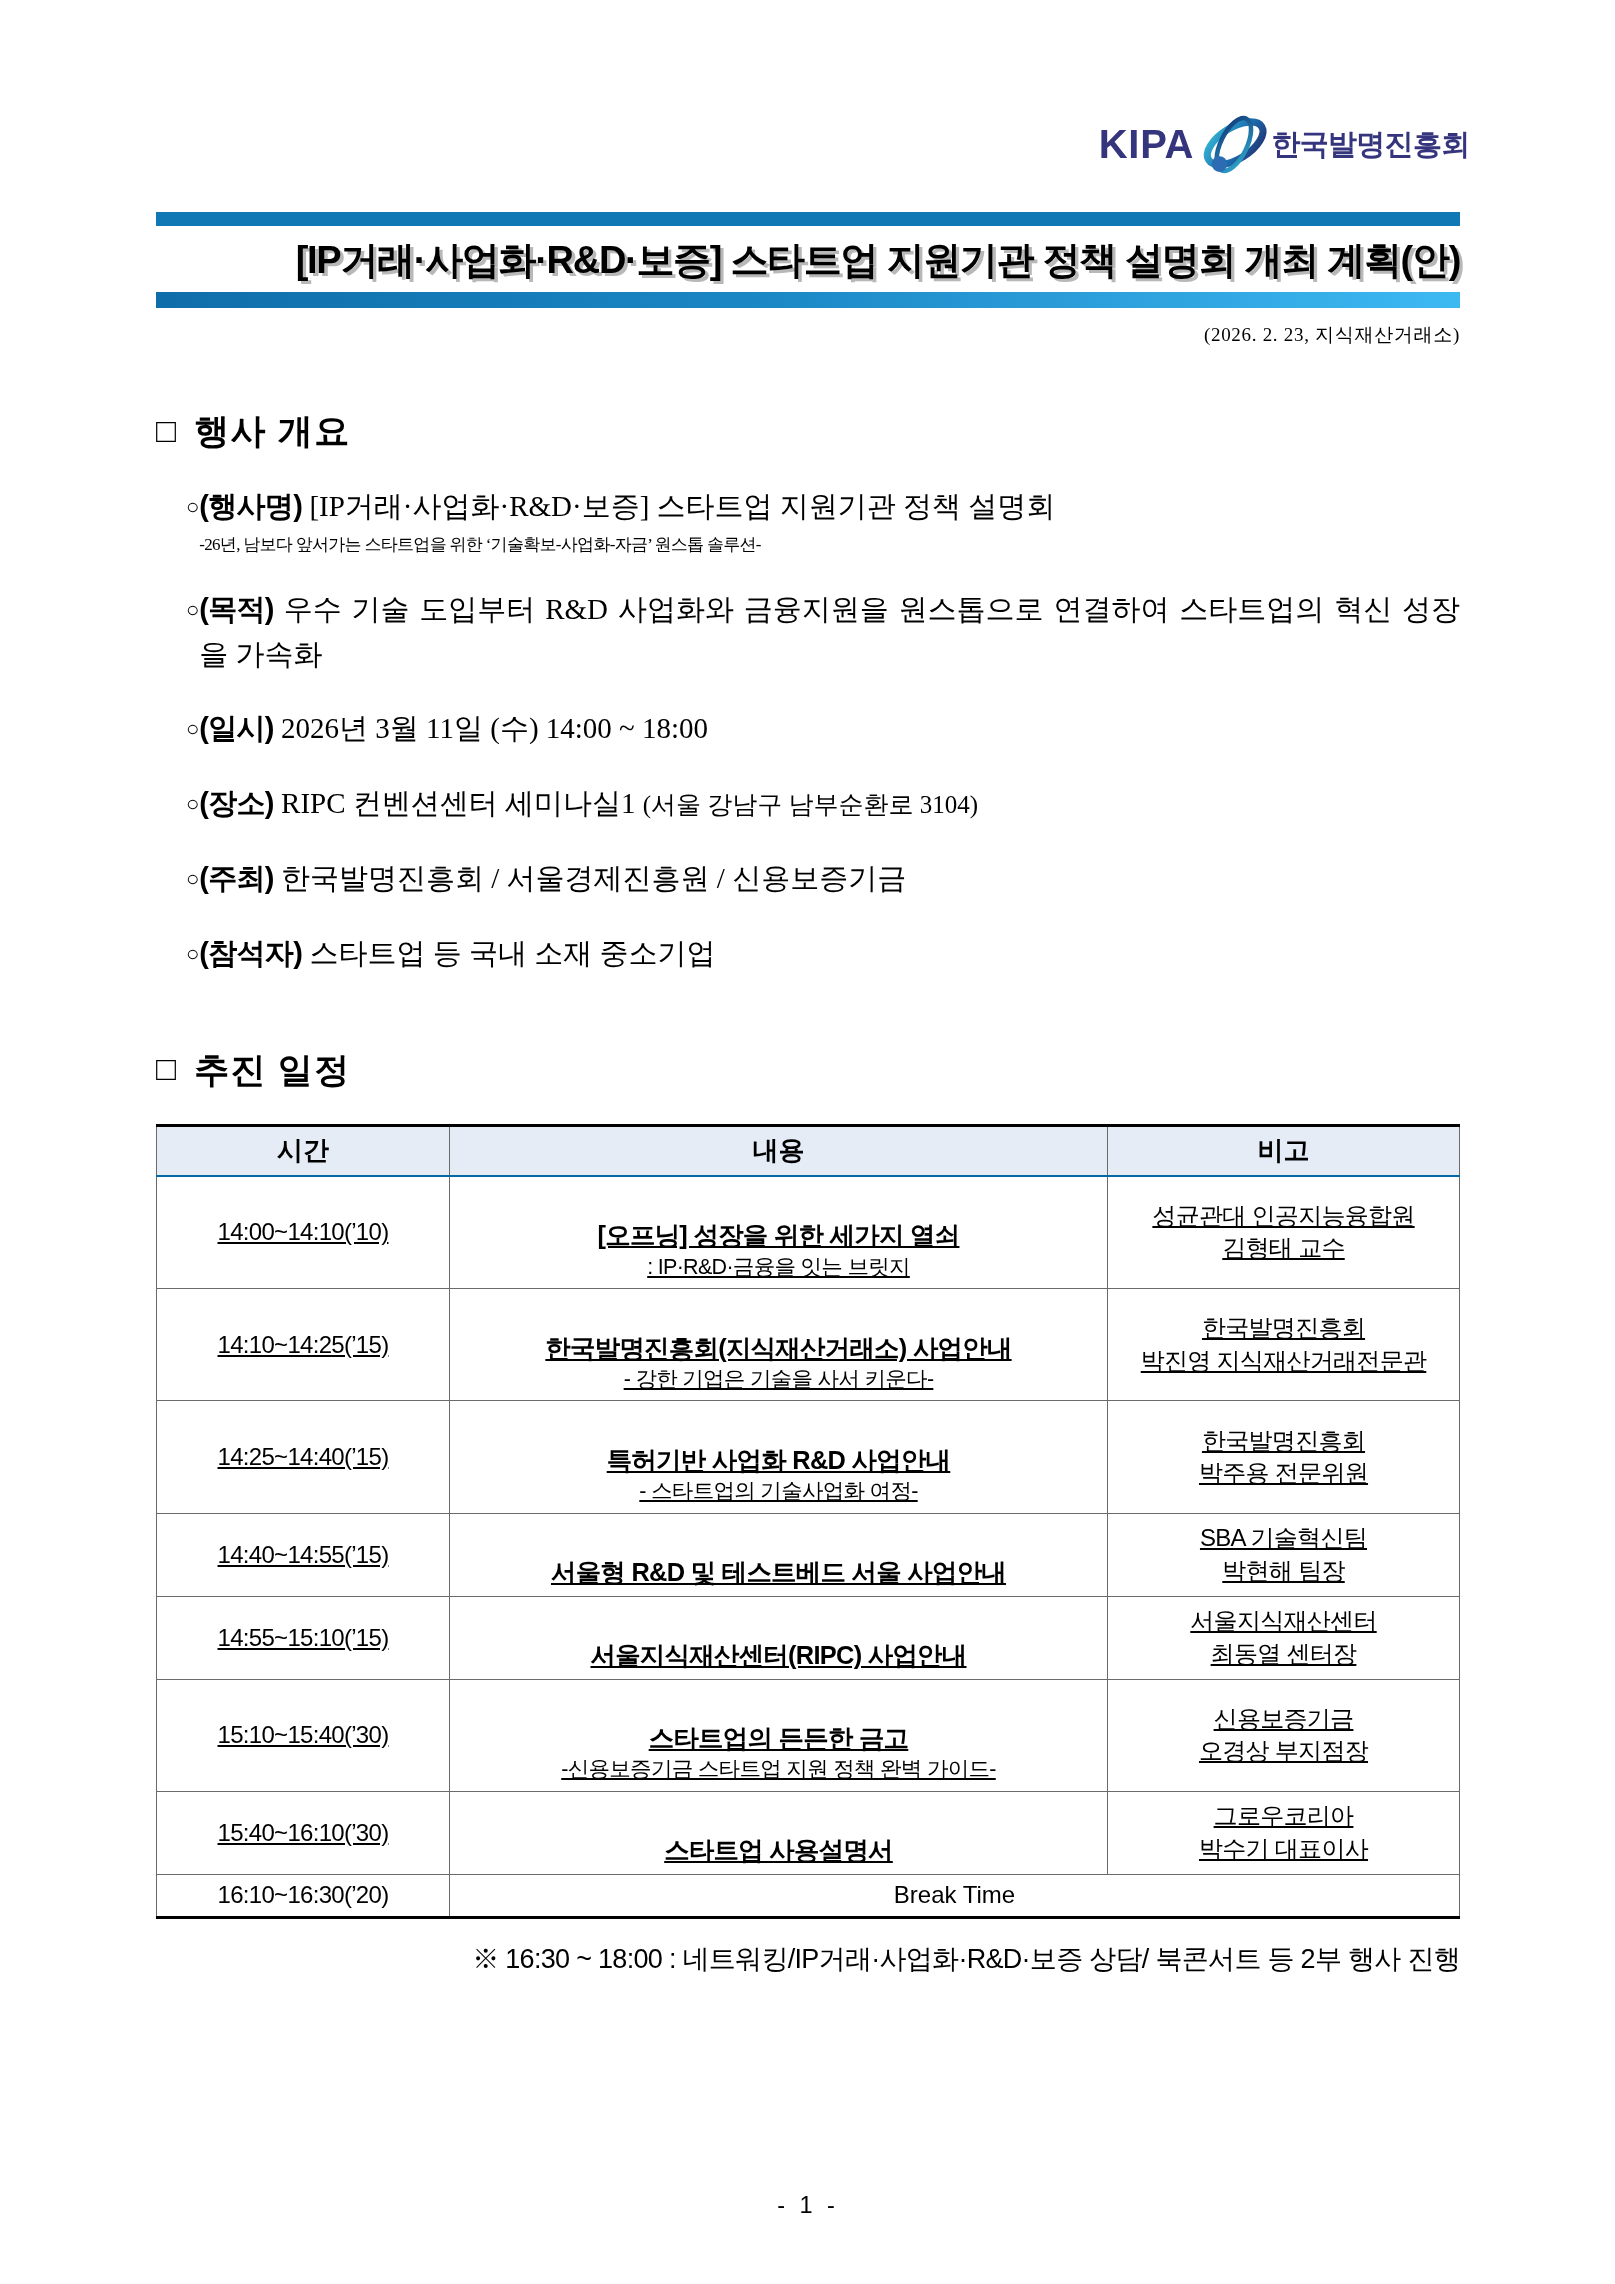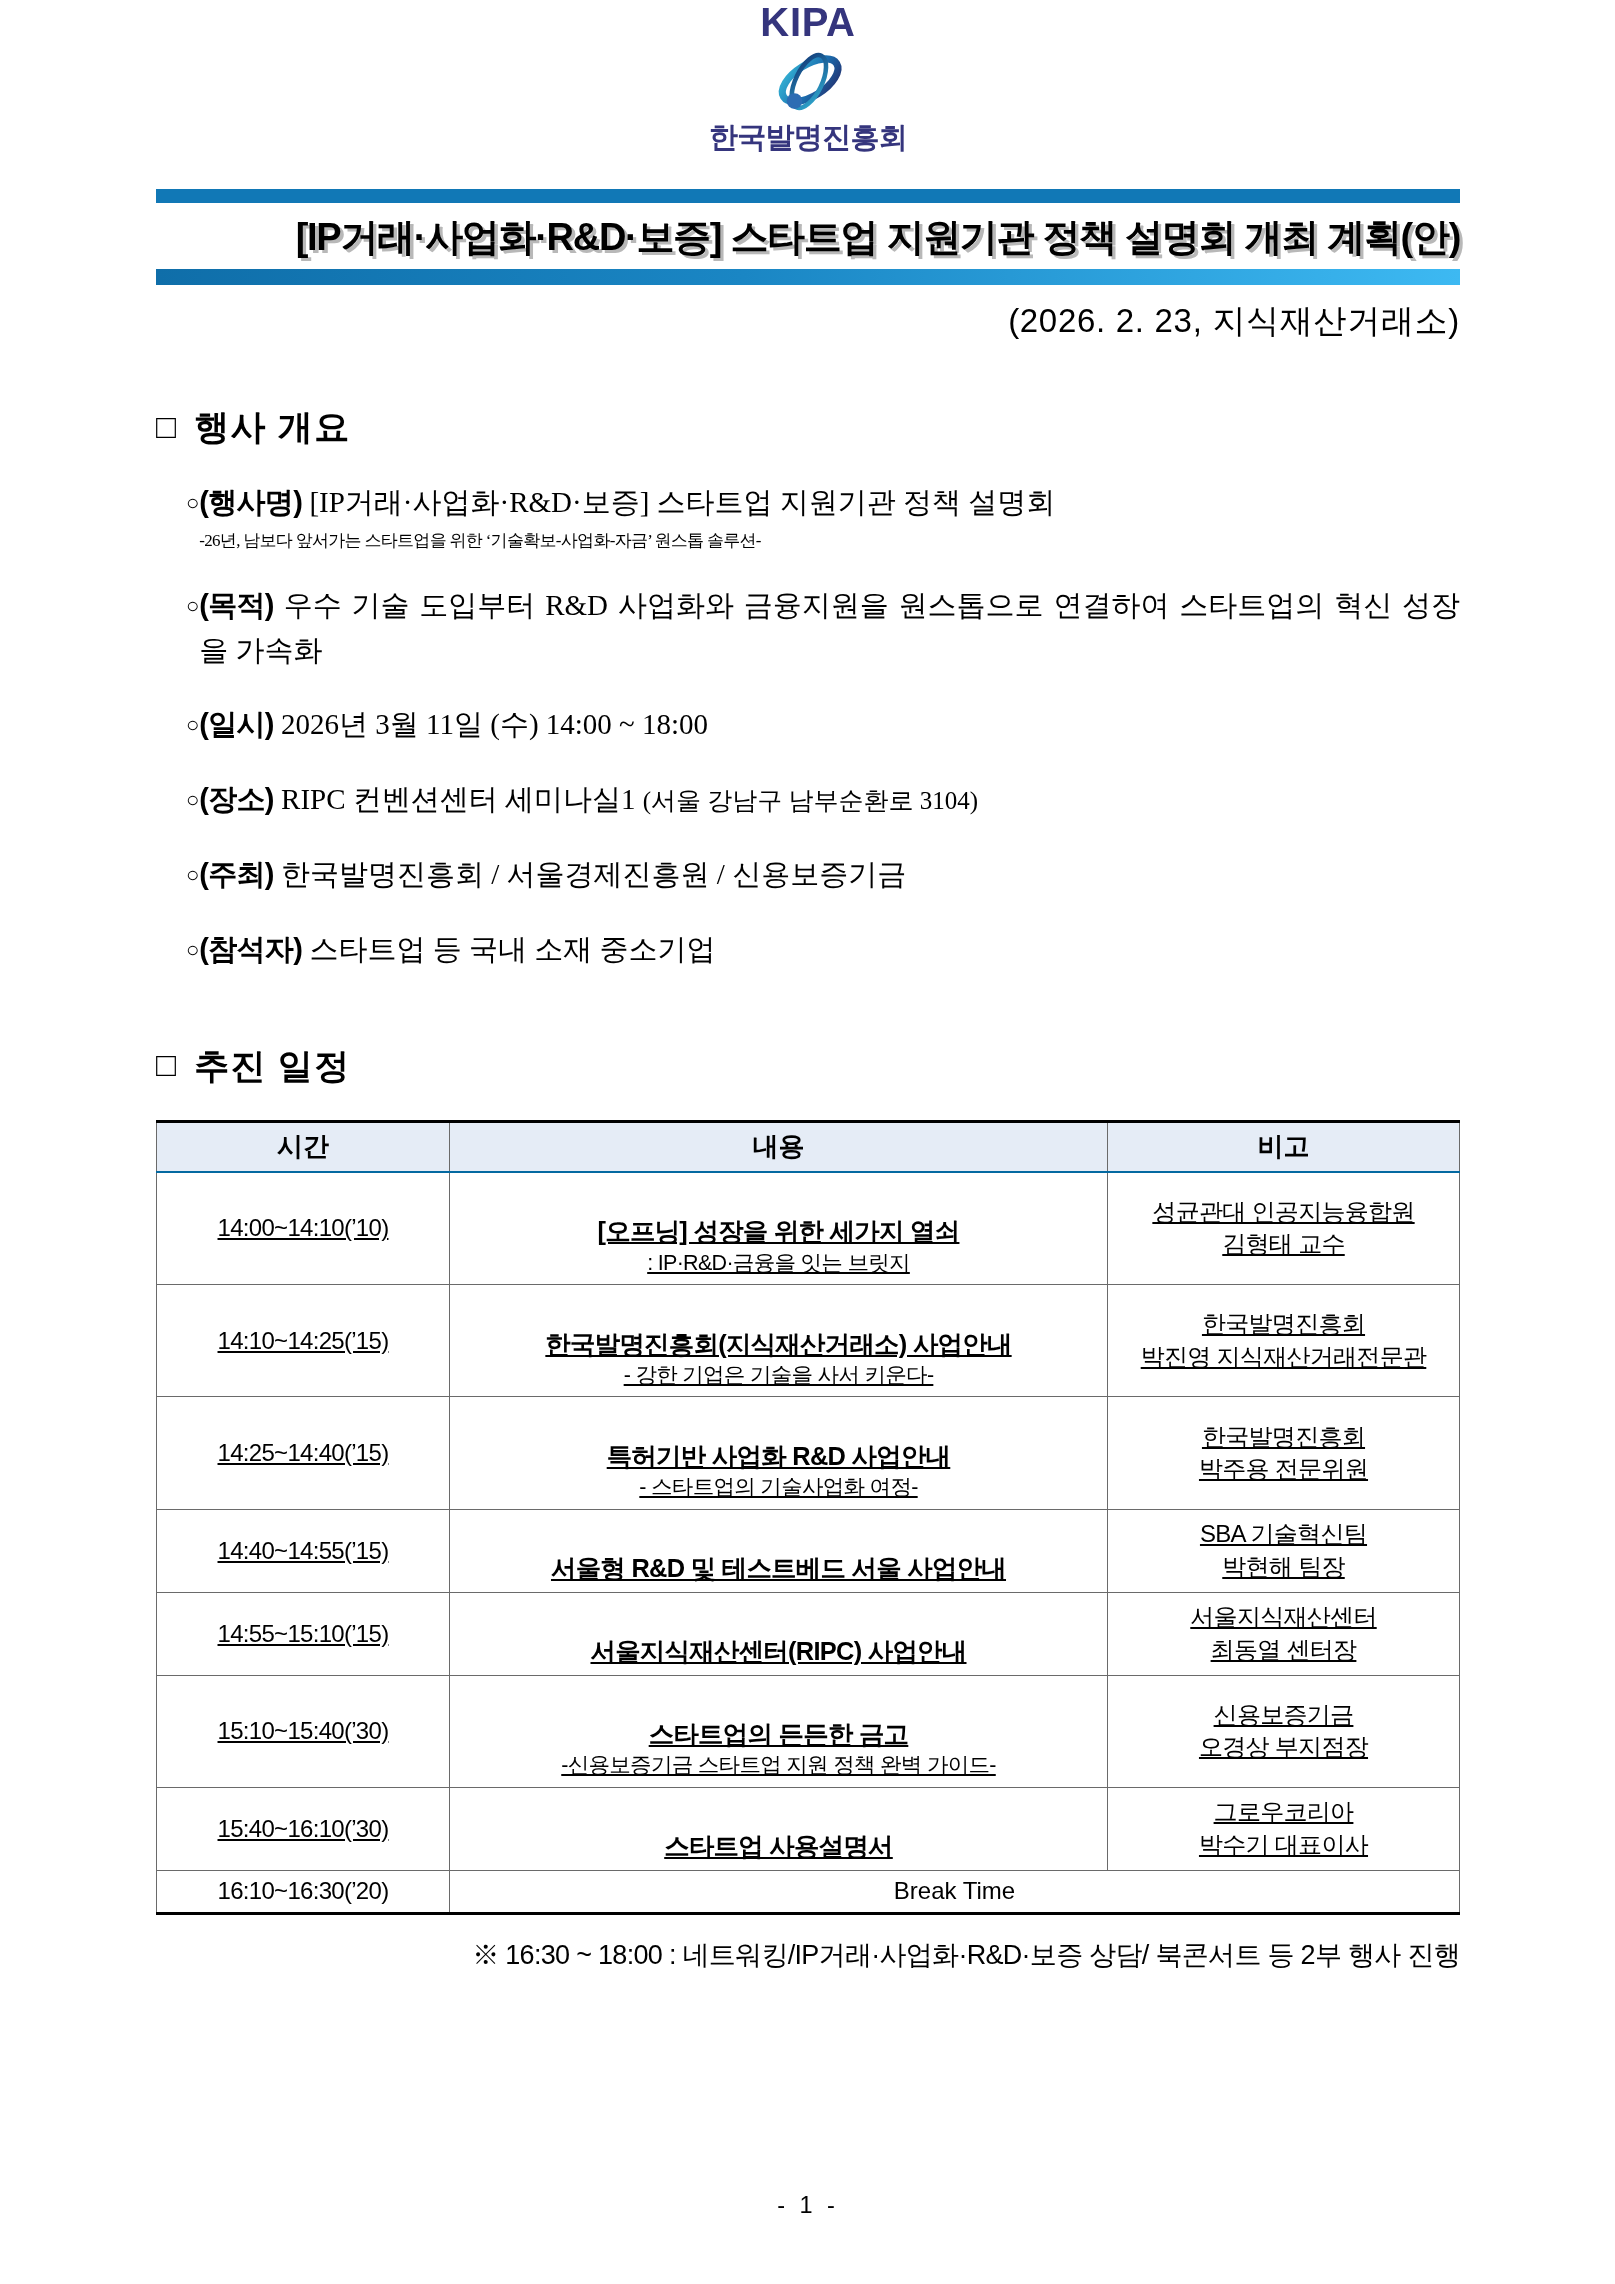--- a/index.html
+++ b/index.html
@@ -9,24 +9,24 @@
     width:1616px; height:2284px;
     background:#ffffff;
     font-family:"Liberation Sans", sans-serif;
     color:#000;
     overflow:hidden;
   }
   .content { width:1304px; margin:0 auto; }
 
   
   .logo-row {
+    padding-top:108px;
     width:1323px; margin:0 auto;
     display:flex; justify-content:flex-end; align-items:center;
     gap:0;
-    flex-direction:column;
   }
   .logo-kipa {
     font-family:"Liberation Sans", sans-serif;
     font-weight:bold; font-size:40px; letter-spacing:0.7px;
     color:#35357d;
   }
   .logo-swoosh { width:85px; height:73px; margin:0 -5.2px 0 -2.6px; }
   .logo-org {
     font-weight:bold; font-size:29px; letter-spacing:-0.7px;
     color:#35357d;
@@ -42,22 +42,23 @@
     color:#000;
     text-shadow:3.3px 3.3px 0 #b8b8b8;
   }
   .bar-bottom {
     height:15.6px;
     background:linear-gradient(to right, #0f6ea9, #1a86c4 45%, #3db9f2);
   }
   .date-line {
     margin-top:14.3px;
     text-align:right;
-    font-size:33px; letter-spacing:0.7px;
+    font-size:19px; letter-spacing:0.7px;
     color:#000;
+    font-family:Liberation Serif, serif;
   }
 
   
   .sec-heading {
     display:flex; align-items:center; gap:17px;
     font-weight:bold; font-size:35px; letter-spacing:1.3px;
     color:#000;
   }
   .sec-heading .sq { font-weight:normal; font-size:33px; transform:translateY(-1.3px); }
   .sec-overview { margin-top:60px; }

